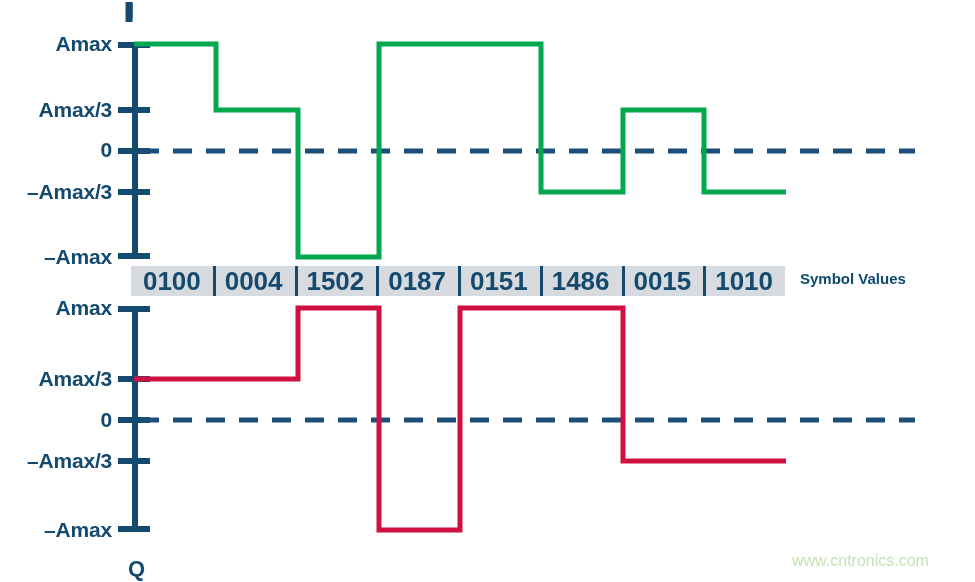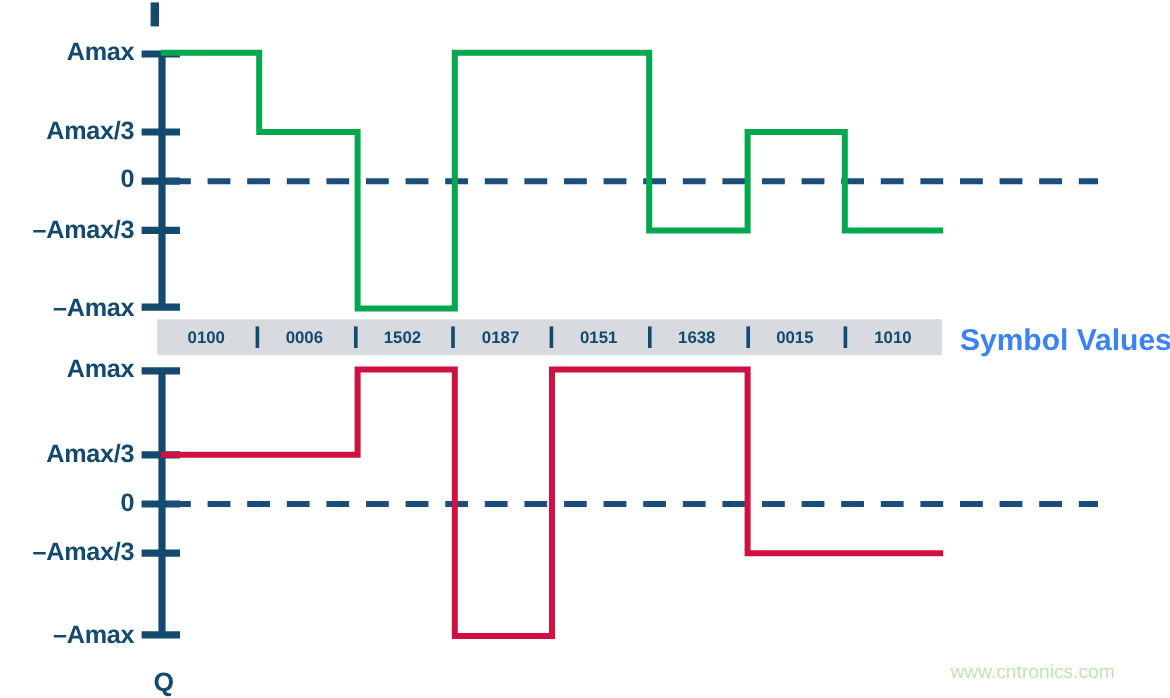--- a/index.html
+++ b/index.html
@@ -27,38 +27,38 @@
     letter-spacing: -0.2px;
   }
   .chan-label {
     position: absolute;
     color: #134A6E;
     font-weight: bold;
     font-size: 22px;
   }
   .symbol-caption {
     position: absolute;
-    color: #3b82f6;
+    color: #0c4a6e;
     font-weight: bold;
-    font-size: 25px;
+    font-size: 15px;
     white-space: nowrap;
     text-align: right;
   }
   .symbol-bar {
     position: absolute;
     background: #D7DADE;
     display: flex;
     align-items: center;
   }
   .symbol-cell {
     flex: 1 1 0;
     text-align: center;
     color: #134A6E;
     font-weight: bold;
-    font-size: 14px;
+    font-size: 26px;
     position: relative;
     line-height: 1;
   }
   .symbol-cell + .symbol-cell::before {
     content: "";
     position: absolute;
     left: 0;
     top: -2px;
     bottom: -2px;
     width: 3px;
@@ -92,25 +92,25 @@
   <div class="axis-label" style="left:0px; top:296px; width:112px;">Amax</div>
   <div class="axis-label" style="left:0px; top:367px; width:112px;">Amax/3</div>
   <div class="axis-label" style="left:0px; top:408px; width:112px;">0</div>
   <div class="axis-label" style="left:0px; top:449px; width:112px;">–Amax/3</div>
   <div class="axis-label" style="left:0px; top:518px; width:112px;">–Amax</div>
 
   <div class="chan-label" style="left:128px; top:556px;">Q</div>
 
   <div class="symbol-bar" style="left:131px; top:266px; width:654px; height:30px;">
     <div class="symbol-cell">0100</div>
-    <div class="symbol-cell">0006</div>
+    <div class="symbol-cell">0004</div>
     <div class="symbol-cell">1502</div>
     <div class="symbol-cell">0187</div>
     <div class="symbol-cell">0151</div>
-    <div class="symbol-cell">1638</div>
+    <div class="symbol-cell">1486</div>
     <div class="symbol-cell">0015</div>
     <div class="symbol-cell">1010</div>
   </div>
 
   <div class="symbol-caption" style="left:800px; top:270px;">Symbol Values</div>
 
   <div class="watermark" style="left:792px; top:552px;">www.cntronics.com</div>
 
   <svg class="plot" width="975" height="582">
 

